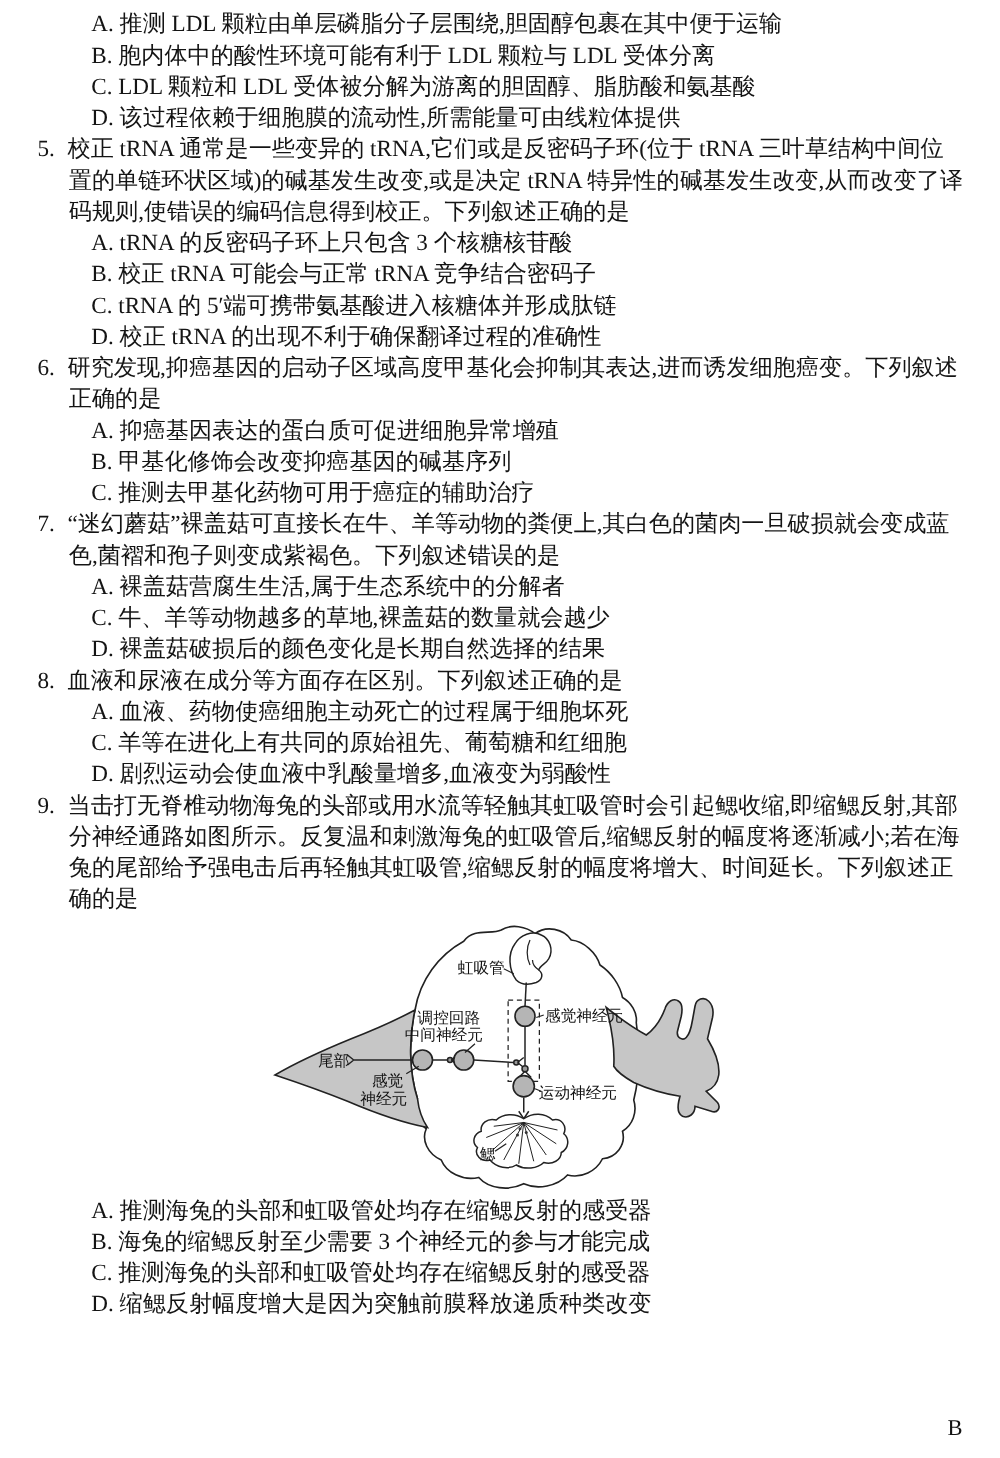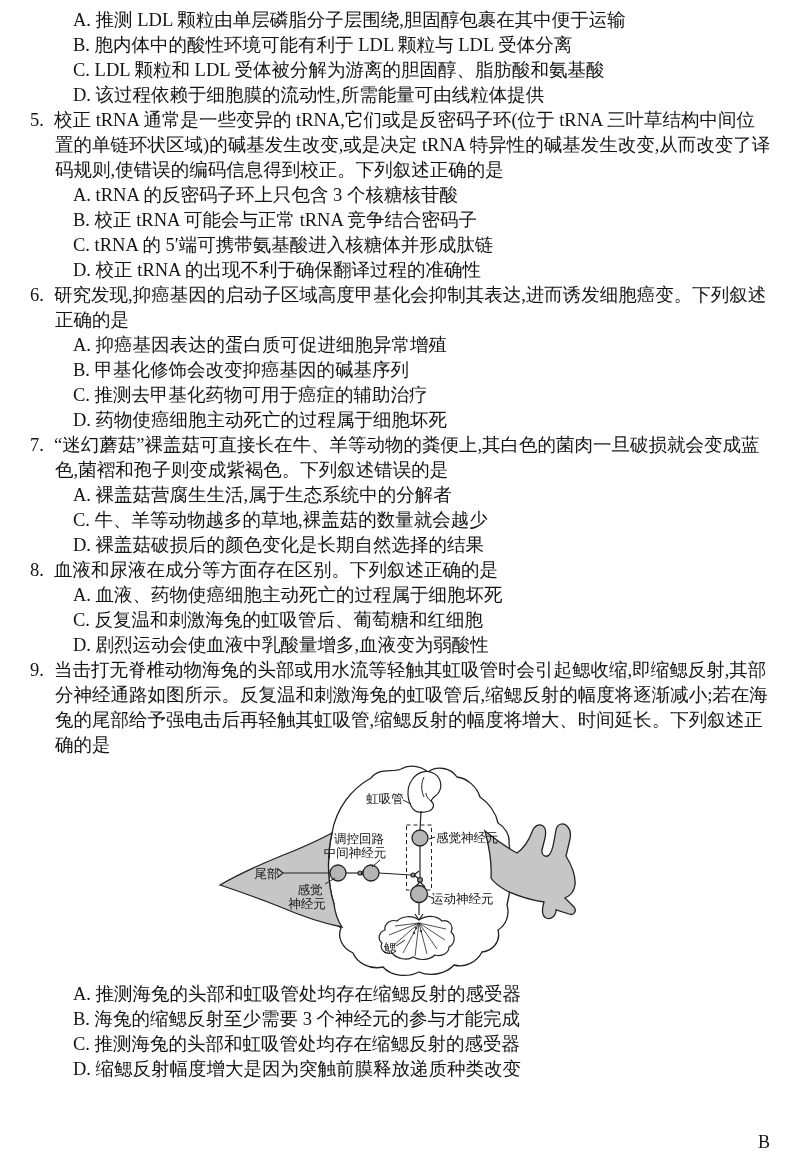--- a/index.html
+++ b/index.html
@@ -38,34 +38,33 @@
     <p class="opt">B. 校正 tRNA 可能会与正常 tRNA 竞争结合密码子</p>
     <p class="opt">C. tRNA 的 5′端可携带氨基酸进入核糖体并形成肽链</p>
     <p class="opt">D. 校正 tRNA 的出现不利于确保翻译过程的准确性</p>
   </section>
 
   <section>
     <p class="stem"><span class="qnum">6.</span><span>研究发现,抑癌基因的启动子区域高度甲基化会抑制其表达,进而诱发细胞癌变。下列叙述正确的是</span></p>
     <p class="opt">A. 抑癌基因表达的蛋白质可促进细胞异常增殖</p>
     <p class="opt">B. 甲基化修饰会改变抑癌基因的碱基序列</p>
     <p class="opt">C. 推测去甲基化药物可用于癌症的辅助治疗</p>
-    <p class="opt">D. 药物使癌细胞主动死亡的过程属于细胞坏死</p>
   </section>
 
   <section>
     <p class="stem"><span class="qnum">7.</span><span>“迷幻蘑菇”裸盖菇可直接长在牛、羊等动物的粪便上,其白色的菌肉一旦破损就会变成蓝色,菌褶和孢子则变成紫褐色。下列叙述错误的是</span></p>
     <p class="opt">A. 裸盖菇营腐生生活,属于生态系统中的分解者</p>
     <p class="opt">C. 牛、羊等动物越多的草地,裸盖菇的数量就会越少</p>
     <p class="opt">D. 裸盖菇破损后的颜色变化是长期自然选择的结果</p>
   </section>
 
   <section>
     <p class="stem"><span class="qnum">8.</span><span>血液和尿液在成分等方面存在区别。下列叙述正确的是</span></p>
     <p class="opt">A. 血液、药物使癌细胞主动死亡的过程属于细胞坏死</p>
-    <p class="opt">C. 反复温和刺激海兔的虹吸管后、葡萄糖和红细胞</p>
+    <p class="opt">C. 羊等在进化上有共同的原始祖先、葡萄糖和红细胞</p>
     <p class="opt">D. 剧烈运动会使血液中乳酸量增多,血液变为弱酸性</p>
   </section>
 
   <section>
     <p class="stem"><span class="qnum">9.</span><span>当击打无脊椎动物海兔的头部或用水流等轻触其虹吸管时会引起鳃收缩,即缩鳃反射,其部分神经通路如图所示。反复温和刺激海兔的虹吸管后,缩鳃反射的幅度将逐渐减小;若在海兔的尾部给予强电击后再轻触其虹吸管,缩鳃反射的幅度将增大、时间延长。下列叙述正确的是</span></p>
 
     <div class="figure-wrap">
       <svg width="410" height="215" viewBox="0 0 410 215">
 
         <path stroke="#222" stroke-width="1.3" d="M 117,70 C 121,46 136,26 156,15 C 164,4 178,10 186,6 C 194,1 206,3 213,9

